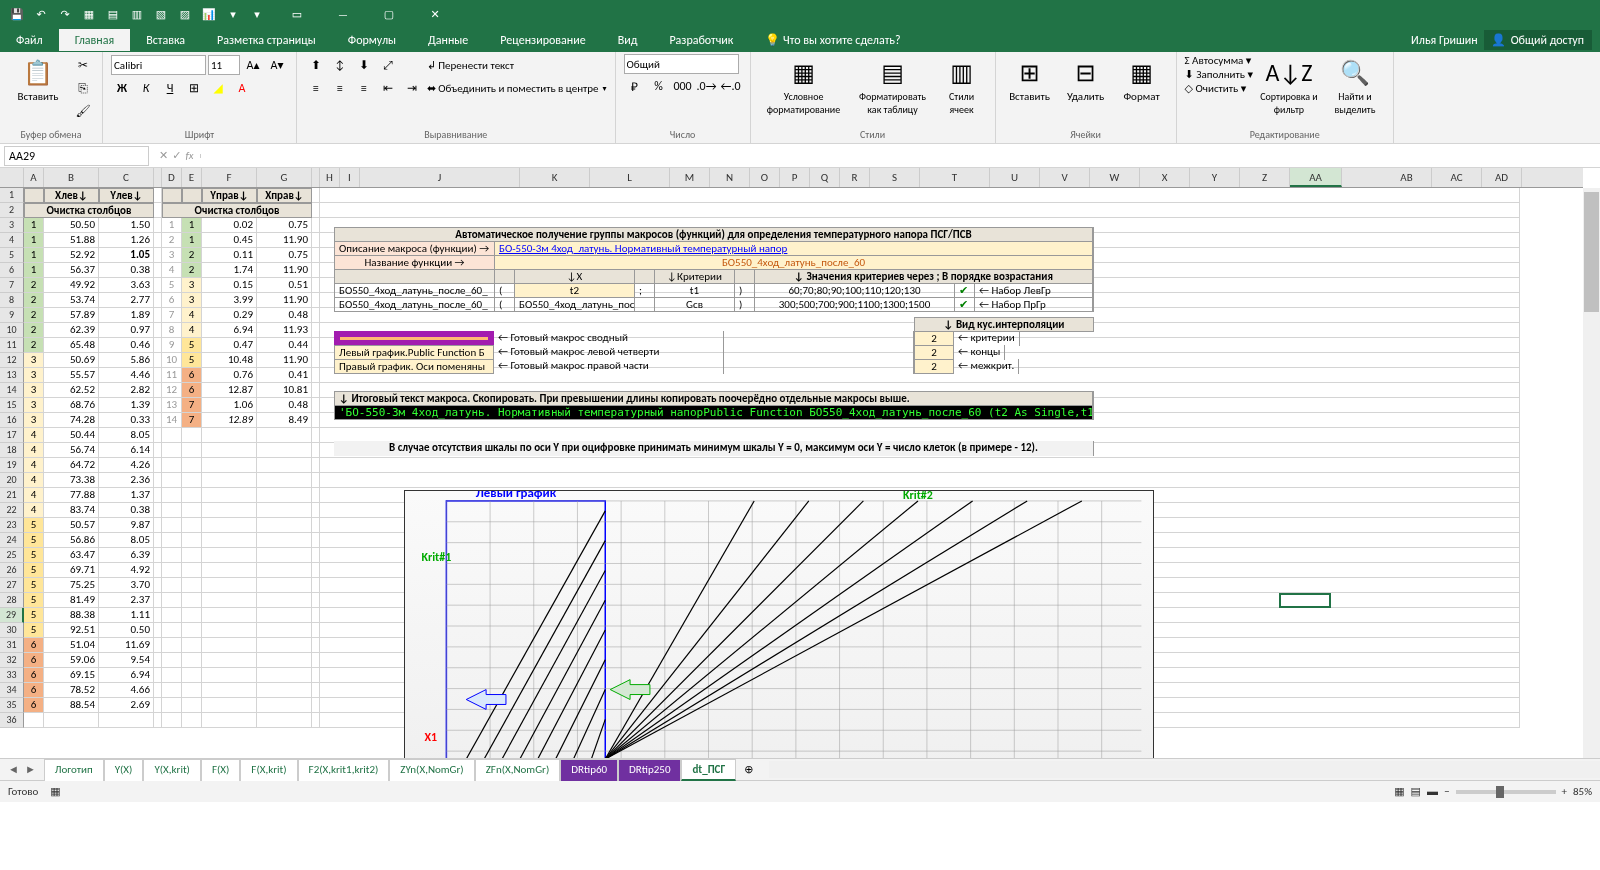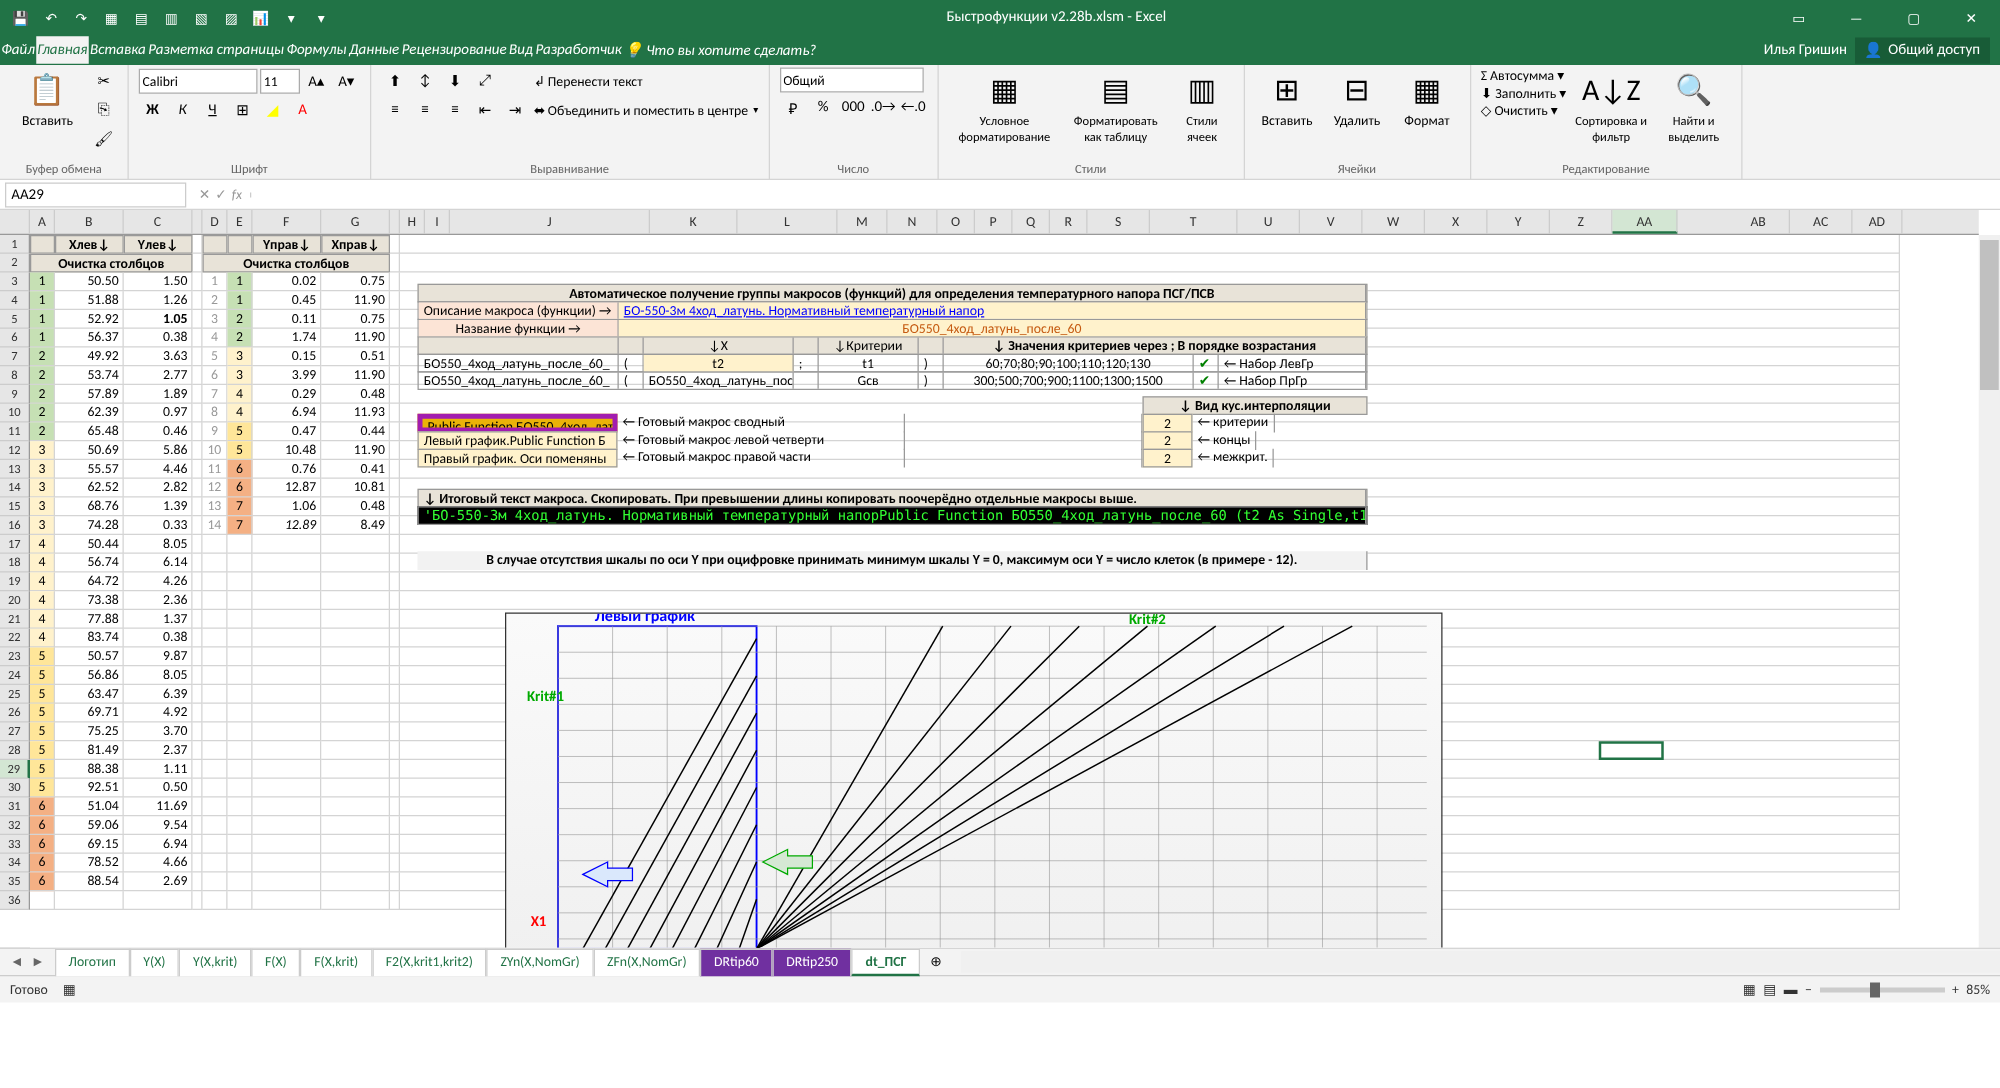--- a/index.html
+++ b/index.html
@@ -4,21 +4,21 @@
 <style>
 * { margin:0; padding:0; box-sizing:border-box; font-family:'Segoe UI',Calibri,sans-serif; }
 body { background:#fff; font-size:11px; overflow:hidden; width:1600px; height:870px; }
 .title-bar { background:#217346; height:28px; display:flex; align-items:center; color:#fff; }
 .qat { display:flex; gap:2px; padding:0 6px; align-items:center; }
 .qat-btn { width:22px; height:22px; display:flex; align-items:center; justify-content:center; color:#fff; cursor:pointer; }
 .title-text { flex:1; text-align:center; font-size:12px; }
 .win-ctrl { display:flex; }
 .win-btn { width:46px; height:28px; display:flex; align-items:center; justify-content:center; color:#fff; cursor:pointer; }
 .menu-bar { background:#217346; height:24px; display:flex; align-items:center; color:#fff; font-size:12px; }
-.menu-item { padding:4px 1px; cursor:pointer;font-style:italic; }
+.menu-item { padding:4px 16px; cursor:pointer; }
 .menu-item.active { background:#f3f3f3; color:#217346; }
 .menu-right { margin-left:auto; display:flex; align-items:center; padding-right:8px; gap:6px; }
 .share-btn { background:#185c37; padding:3px 8px; color:#fff; cursor:pointer; display:flex; align-items:center; gap:4px;}
 .ribbon { background:#f3f3f3; height:92px; display:flex; border-bottom:1px solid #d4d4d4; }
 .rgroup { border-right:1px solid #d4d4d4; padding:2px 8px; display:flex; flex-direction:column; position:relative; height:92px; }
 .rgroup-body { flex:1; display:flex; align-items:flex-start; gap:4px; }
 .rgroup-label { font-size:10px; color:#666; text-align:center; height:14px; }
 .big-btn { display:flex; flex-direction:column; align-items:center; gap:2px; cursor:pointer; padding:2px; width:60px; }
 .big-icon { width:32px; height:32px; display:flex; align-items:center; justify-content:center; font-size:24px; }
 .small-row { display:flex; align-items:center; gap:2px; height:22px;}
@@ -75,21 +75,20 @@
     <div class="qat-btn">↷</div>
     <div class="qat-btn">▦</div>
     <div class="qat-btn">▤</div>
     <div class="qat-btn">▥</div>
     <div class="qat-btn">▧</div>
     <div class="qat-btn">▨</div>
     <div class="qat-btn">📊</div>
     <div class="qat-btn">▾</div>
     <div class="qat-btn">▾</div>
   </div>
-  <div class="title-text">Быстрофункции v2.28b.xlsm - Excel</div>
   <div class="win-btn">▭</div>
   <div class="win-ctrl">
     <div class="win-btn">—</div>
     <div class="win-btn">▢</div>
     <div class="win-btn">✕</div>
   </div>
 </div>
 
 <div class="menu-bar">
   <div class="menu-item">Файл</div>
@@ -795,21 +794,21 @@
           <div class="mb-c" style="width:200px;text-align:center">300;500;700;900;1100;1300;1500</div>
           <div class="mb-c" style="width:20px;color:green">✔</div>
           <div class="mb-c" style="flex:1">← Набор ПрГр</div>
         </div>
 <div style="height:6px"></div>
 <div class="mb-row" style="border:none">
           <div class="mb-c" style="width:580px;border:none"></div>
           <div class="mb-c" style="width:180px;background:#e8e3d8;border:1px solid #999;text-align:center;font-weight:bold">↓ Вид кус.интерполяции</div>
         </div>
 <div class="mb-row" style="border:none">
-          <div class="mb-c" style="width:160px;background:#eab308;border:4px solid #a21caf">Public Function БО550_4ход_лат</div>
+          <div class="mb-c" style="width:160px;background:#fdba74;border:6px solid #a21caf">Public Function БО550_4ход_лат</div>
           <div class="mb-c" style="width:230px">← Готовый макрос сводный</div>
           <div class="mb-c" style="width:190px"></div>
           <div class="mb-c" style="width:40px;background:#fff2cc;border:1px solid #999;text-align:center">2</div>
           <div class="mb-c">← критерии</div>
         </div>
 <div class="mb-row" style="border:none">
           <div class="mb-c" style="width:160px;background:#fff2cc;border:1px solid #999">Левый график.Public Function Б</div>
           <div class="mb-c" style="width:230px">← Готовый макрос левой четверти</div>
           <div class="mb-c" style="width:190px"></div>
           <div class="mb-c" style="width:40px;background:#fff2cc;border:1px solid #999;text-align:center">2</div>

